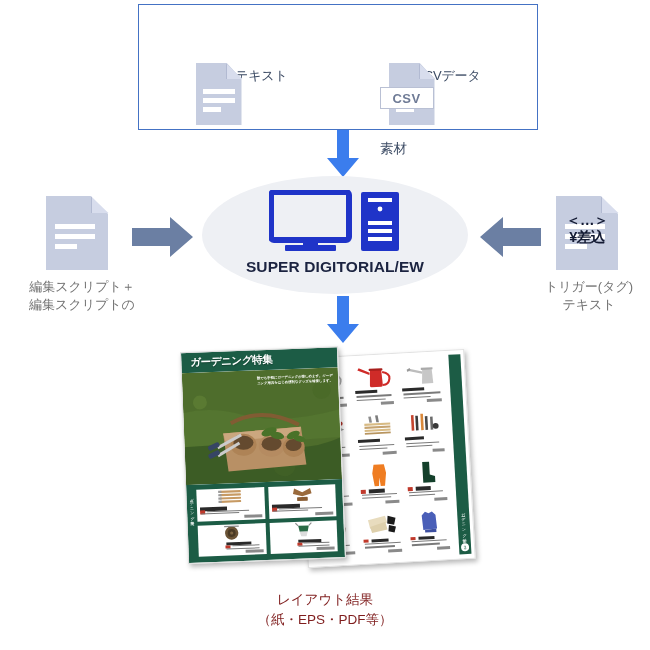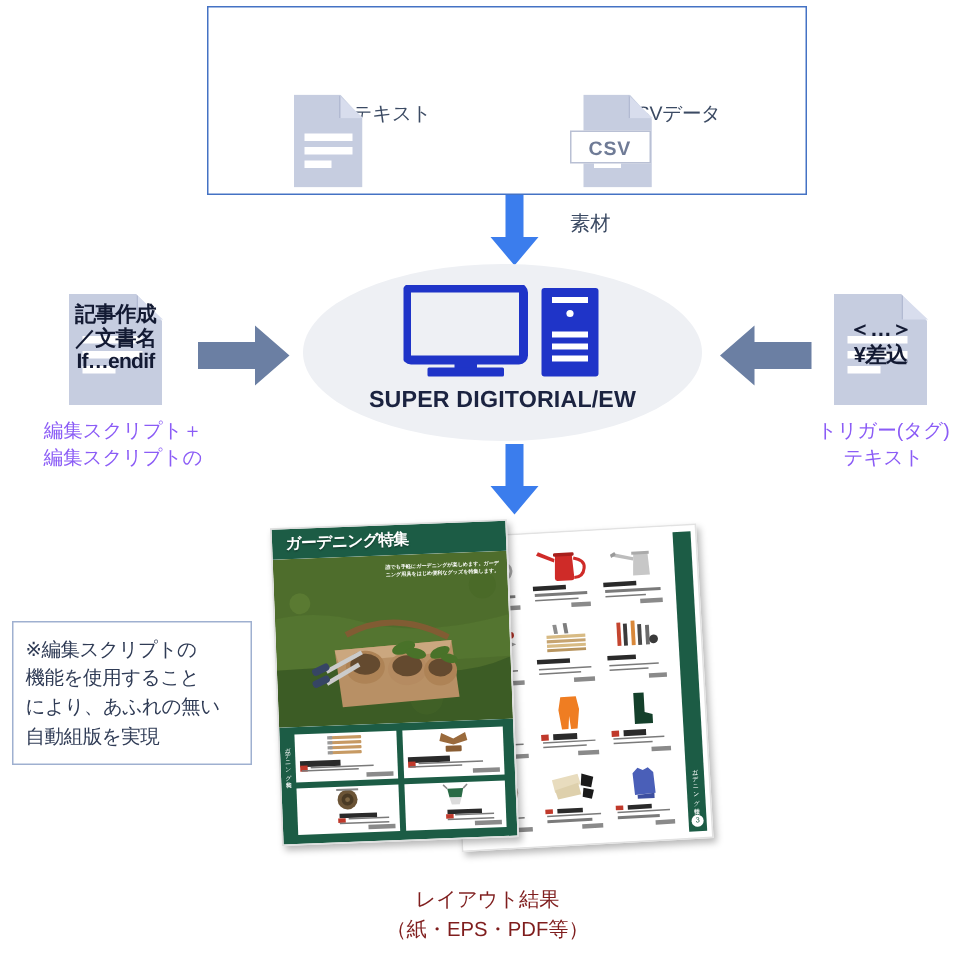--- a/index.html
+++ b/index.html
@@ -112,21 +112,21 @@
     border: 1px solid #cfcfcf;
     box-shadow: 2px 2px 3px rgba(0,0,0,0.22);
     position: relative;
     overflow: hidden;
     box-sizing: border-box;
   }
   .gray-arrow { display: block; }
 
   .caption {
     font-size: 13px;
-    color: #8b5cf6;
+    color: #737373;
     text-align: center;
     line-height: 1.35;
     white-space: nowrap;
   }
 
   
   #hub {
     left: 202px; top: 176px;
     width: 266px; height: 118px;
   }
@@ -452,25 +452,20 @@
     <div id="hub-title">SUPER DIGITORIAL/EW</div>
   </div>
 
   <div class="abs" style="left:46px; top:196px;">
     <div class="side-doc">
       <div class="body"></div>
       <div class="fold"></div>
       <div class="line l1"></div>
         <div class="line l2"></div>
         <div class="line l3"></div>
-      <div class="overlay-text">
-        <div>記事作成</div>
-        <div>／文書名</div>
-        <div>If…endif</div>
-      </div>
     </div>
   </div>
   <div class="abs" style="left:132px; top:216px;">
     <svg class="gray-arrow" width="62" height="42" viewBox="0 0 62 42">
       <path d="M0 12 H38 V1 L61 21 L38 41 V30 H0 Z" fill="#6b7fa3"></path>
     </svg>
   </div>
   <div class="abs caption" id="left-caption">
     <div>編集スクリプト＋</div>
     <div>編集スクリプトの</div>
@@ -498,26 +493,20 @@
     <div>トリガー(タグ)</div>
     <div>テキスト</div>
   </div>
 
   <div class="abs" style="left:326px; top:296px;">
     <svg width="34" height="48" viewBox="0 0 34 48">
       <path d="M11 0 H23 V28 H33 L17 47 L1 28 H11 Z" fill="#3b7ded"></path>
     </svg>
   </div>
 
-  <div class="abs" id="note-box">
-    <div>※編集スクリプトの</div>
-    <div>機能を使用すること</div>
-    <div>により、あふれの無い</div>
-    <div>自動組版を実現</div>
-  </div>
 
   <div class="abs" id="spread">
 
     <div class="page" id="page-right">
       <div class="mag-grid-right">
 
         <div class="cellR">
           <svg width="100%" height="56%" viewBox="0 0 44 30" preserveAspectRatio="xMidYMid meet">
             <g>
                 <path d="M18 9 L17 25 Q17 27 19 27 L29 27 Q31 27 31 25 L30 9 Z" fill="#b4b4b4"></path>

